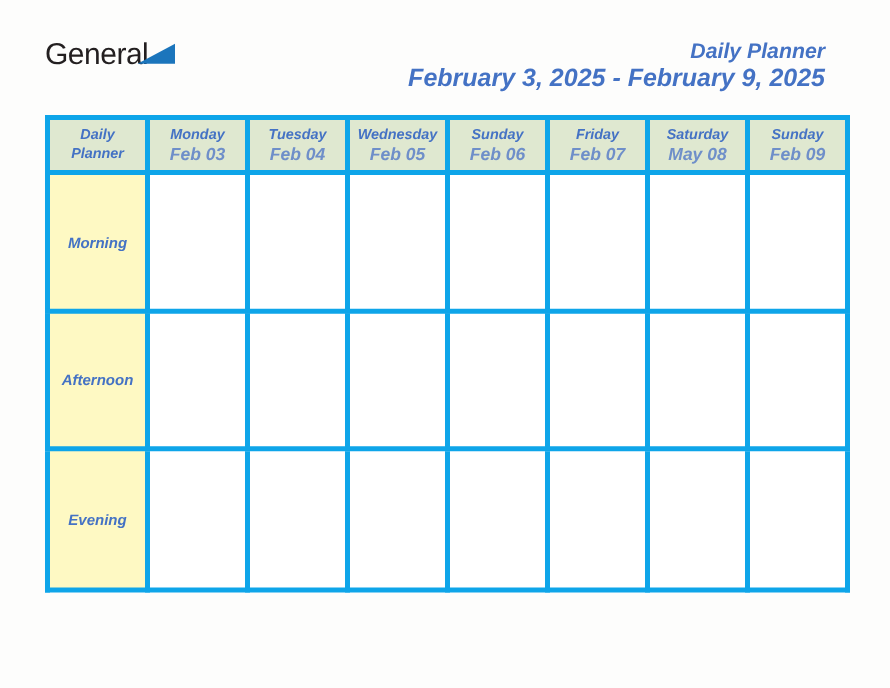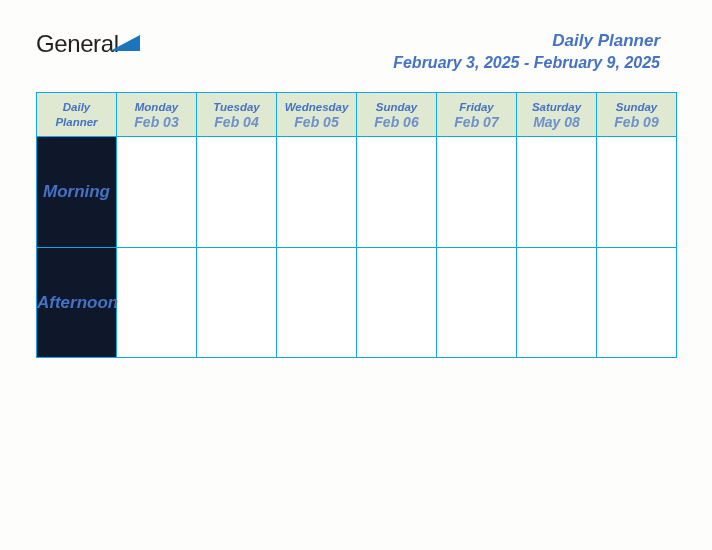--- a/index.html
+++ b/index.html
@@ -80,38 +80,38 @@
     font-weight: bold;
     font-size: 17px;
     color: #4472c4;
     line-height: 22px;
     white-space: nowrap;
   }
   .title-sub {
     font-family: "Liberation Sans", sans-serif;
     font-style: italic;
     font-weight: bold;
-    font-size: 16px;
+    font-size: 20px;
     color: #4472c4;
     line-height: 22px;
     white-space: nowrap;
     margin-left: 39px;
   }
 
   
   .planner {
     position: absolute;
     left: 36px;
     top: 92px;
     width: 640px;
     border-collapse: collapse;
     table-layout: fixed;
   }
   .planner td, .planner th {
-    border: 1px solid #0ea5e9;
+    border: 4px solid #0ea5e9;
     padding: 0;
     margin: 0;
   }
 
   col.c-label { width: 80px; }
   col.c-day   { width: 80px; }
 
   .head-cell {
     background: #dfe8d0;
     height: 44px;
@@ -135,27 +135,27 @@
     font-size: 14px;
     color: #6f8fc9;
     line-height: 15px;
     white-space: nowrap;
   }
   .head-corner .head-day {
     line-height: 15px;
   }
 
   .row-label {
-    background: #0f172a;
+    background: #fef9c3;
     text-align: center;
     vertical-align: middle;
     font-family: "Liberation Sans", sans-serif;
     font-style: italic;
     font-weight: bold;
-    font-size: 17px;
+    font-size: 12px;
     color: #4472c4;
   }
   .slot-cell {
     background: #ffffff;
   }
   .r-morning   { height: 111px; }
   .r-afternoon { height: 110px; }
   .r-evening   { height: 113px; }
 </style>
 </head>
@@ -239,16 +239,26 @@
       <tr class="r-afternoon">
         <td class="row-label">Afternoon</td>
         <td class="slot-cell"></td>
         <td class="slot-cell"></td>
         <td class="slot-cell"></td>
         <td class="slot-cell"></td>
         <td class="slot-cell"></td>
         <td class="slot-cell"></td>
         <td class="slot-cell"></td>
       </tr>
+      <tr class="r-evening">
+        <td class="row-label">Evening</td>
+        <td class="slot-cell"></td>
+        <td class="slot-cell"></td>
+        <td class="slot-cell"></td>
+        <td class="slot-cell"></td>
+        <td class="slot-cell"></td>
+        <td class="slot-cell"></td>
+        <td class="slot-cell"></td>
+      </tr>
     </tbody>
   </table>
 
 </div>
 
 </body></html>

